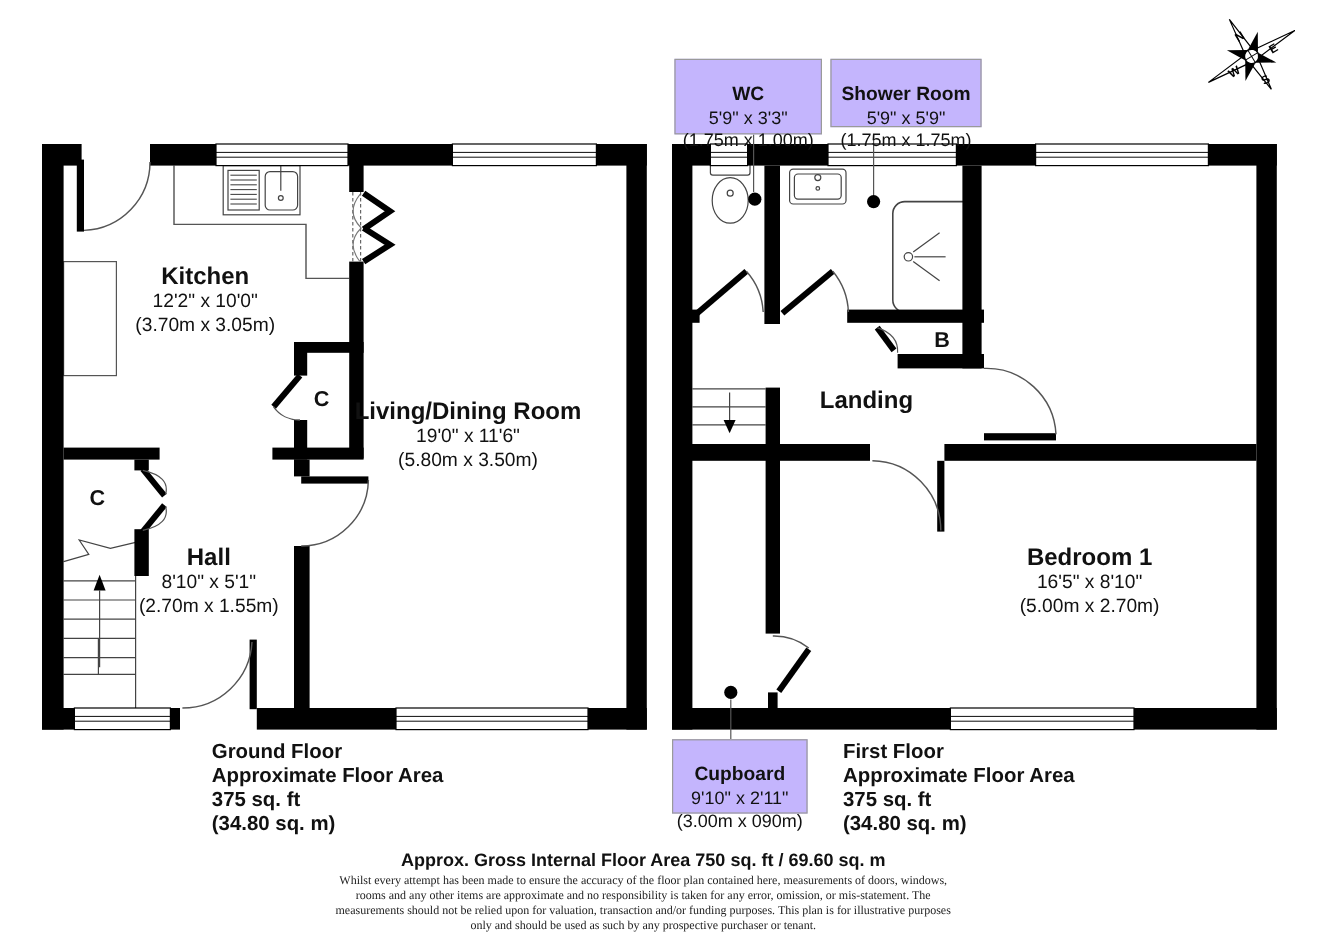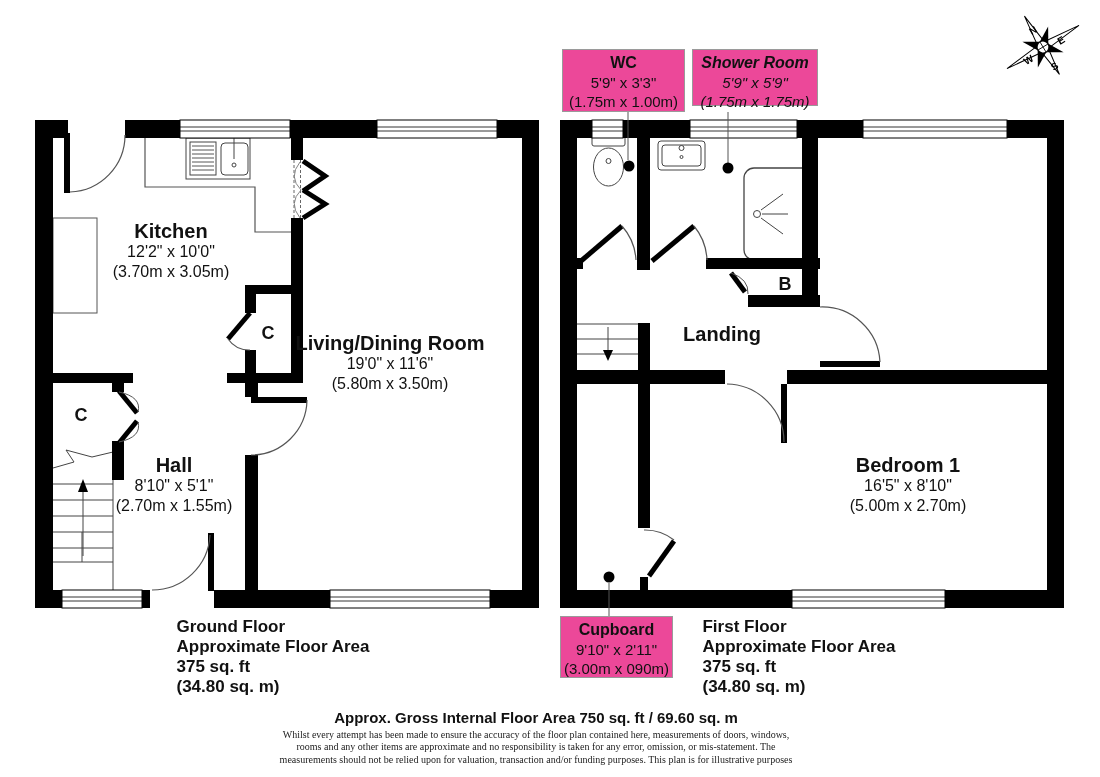--- a/index.html
+++ b/index.html
@@ -5,21 +5,21 @@
   html,body{margin:0;padding:0;background:#fff;}
   .canvas{
     position:relative; width:1100px; height:777px; background:#ffffff;
     font-family:"Liberation Sans", sans-serif; color:#111; overflow:hidden;
   }
   svg{position:absolute;left:0;top:0;}
   .room-label{position:absolute; transform:translateX(-50%); text-align:center; white-space:nowrap;}
   .room-name{font-weight:bold; font-size:20px; line-height:21px;}
   .room-dim{font-size:16px; line-height:20px;}
   .letter-label{position:absolute; transform:translate(-50%,-50%); font-weight:bold; font-size:18px;}
-  .callout{position:absolute; border:1px solid #9a9a9a; background:#ec4899; text-align:center; box-sizing:border-box; padding-top:2px;}
+  .callout{position:absolute; border:1px solid #9a9a9a; background:#c4b5fd; text-align:center; box-sizing:border-box; padding-top:18px;}
   .callout .name{font-weight:bold; font-size:16px; line-height:21px; white-space:nowrap;}
   .callout .dim{font-size:15px; line-height:19px; white-space:nowrap;}
   .floor-title{position:absolute; transform:translateX(-50%); text-align:left; font-weight:bold; font-size:17px; line-height:20px; white-space:nowrap;}
   .gross-line{position:absolute; transform:translateX(-50%); font-weight:bold; font-size:15px; white-space:nowrap;}
   .disclaimer{position:absolute; transform:translateX(-50%); text-align:center; font-size:10px; line-height:12.3px; color:#222;}
   .disclaimer div{white-space:nowrap;font-family:Liberation Serif, serif;}
 </style>
 </head>
 <body>
 
@@ -278,21 +278,21 @@
 <div class="room-label" style="left:722px;top:324px;">
   <div class="room-name">Landing</div>
 </div>
 <div class="letter-label" style="left:785px;top:284px;">B</div>
 
 <div class="callout" style="left:562px;top:49px;width:123px;height:63px;">
   <div class="name">WC</div>
   <div class="dim">5'9" x 3'3"</div>
   <div class="dim">(1.75m x 1.00m)</div>
 </div>
-<div class="callout" style="left:692px;top:49px;width:126px;height:57px;font-style:italic;">
+<div class="callout" style="left:692px;top:49px;width:126px;height:57px;">
   <div class="name">Shower Room</div>
   <div class="dim">5'9" x 5'9"</div>
   <div class="dim">(1.75m x 1.75m)</div>
 </div>
 <div class="callout" style="left:560px;top:616px;width:113px;height:62px;">
   <div class="name">Cupboard</div>
   <div class="dim">9'10" x 2'11"</div>
   <div class="dim">(3.00m x 090m)</div>
 </div>
 
@@ -307,15 +307,16 @@
   <div>Approximate Floor Area</div>
   <div>375 sq. ft</div>
   <div>(34.80 sq. m)</div>
 </div>
 
 <div class="gross-line" style="left:536px;top:709px;">Approx. Gross Internal Floor Area 750 sq. ft / 69.60 sq. m</div>
 <div class="disclaimer" style="left:536px;top:729px;">
   <div>Whilst every attempt has been made to ensure the accuracy of the floor plan contained here, measurements of doors, windows,</div>
   <div>rooms and any other items are approximate and no responsibility is taken for any error, omission, or mis-statement. The</div>
   <div>measurements should not be relied upon for valuation, transaction and/or funding purposes. This plan is for illustrative purposes</div>
+  <div>only and should be used as such by any prospective purchaser or tenant.</div>
 </div>
 
 </div>
 
 </body></html>

